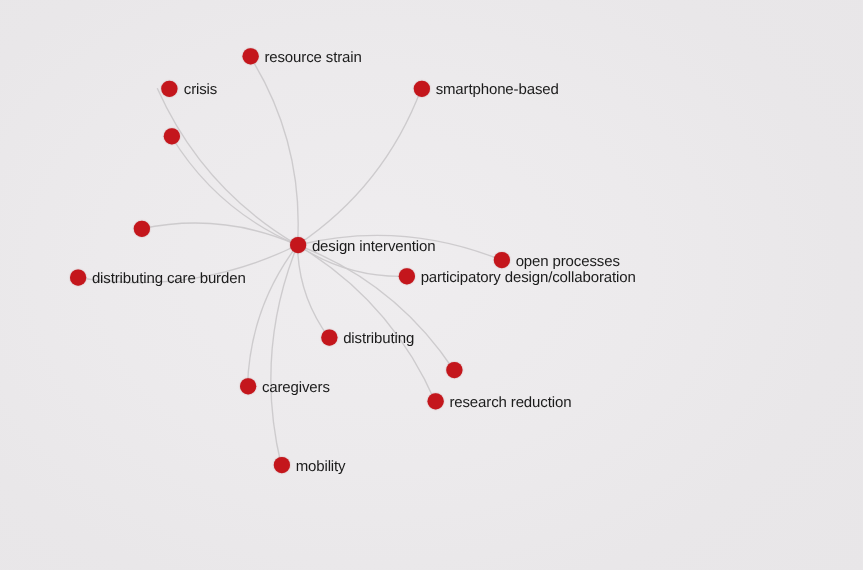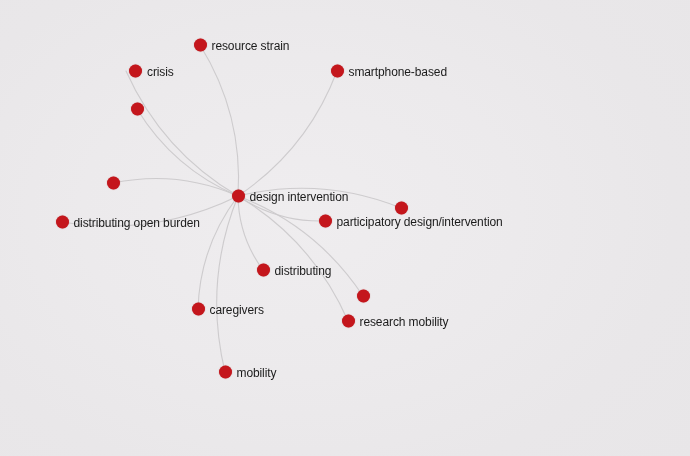--- a/index.html
+++ b/index.html
@@ -90,42 +90,43 @@
       </div>
       <div class="graph-node" style="left: 106.5px; top: 183px;">
         <span class="node-dot" style="background: rgb(196, 22, 28);"></span>
       </div>
       <div class="graph-node" style="left: 231.5px; top: 196px;">
         <span class="node-dot" style="background: rgb(196, 22, 28);"></span>
         <span class="node-label" style="color: rgb(27, 27, 27); text-align: center;">design intervention</span>
       </div>
       <div class="graph-node" style="left: 394.5px; top: 208px;">
         <span class="node-dot" style="background: rgb(196, 22, 28);"></span>
+        <span class="node-label" style="color: rgb(27, 27, 27);">open processes</span>
       </div>
       <div class="graph-node" style="left: 318.5px; top: 221px;">
         <span class="node-dot" style="background: rgb(196, 22, 28);"></span>
-        <span class="node-label" style="color: rgb(27, 27, 27);">participatory design/intervention</span>
+        <span class="node-label" style="color: rgb(27, 27, 27);">participatory design/collaboration</span>
       </div>
       <div class="graph-node" style="left: 55.5px; top: 222px;">
         <span class="node-dot" style="background: rgb(196, 22, 28);"></span>
-        <span class="node-label" style="color: rgb(27, 27, 27);">distributing open burden</span>
+        <span class="node-label" style="color: rgb(27, 27, 27);">distributing care burden</span>
       </div>
       <div class="graph-node" style="left: 256.5px; top: 270px;">
         <span class="node-dot" style="background: rgb(196, 22, 28);"></span>
         <span class="node-label" style="color: rgb(27, 27, 27);">distributing</span>
       </div>
       <div class="graph-node" style="left: 356.5px; top: 296px;">
         <span class="node-dot" style="background: rgb(196, 22, 28);"></span>
       </div>
       <div class="graph-node" style="left: 191.5px; top: 309px;">
         <span class="node-dot" style="background: rgb(196, 22, 28);"></span>
         <span class="node-label" style="color: rgb(27, 27, 27);">caregivers</span>
       </div>
       <div class="graph-node" style="left: 341.5px; top: 321px;">
         <span class="node-dot" style="background: rgb(196, 22, 28);"></span>
-        <span class="node-label" style="color: rgb(27, 27, 27);">research mobility</span>
+        <span class="node-label" style="color: rgb(27, 27, 27);">research reduction</span>
       </div>
       <div class="graph-node" style="left: 218.5px; top: 372px;">
         <span class="node-dot" style="background: rgb(196, 22, 28);"></span>
         <span class="node-label" style="color: rgb(27, 27, 27);">mobility</span>
       </div>
     </div>
 </div>
 
 </body></html>

